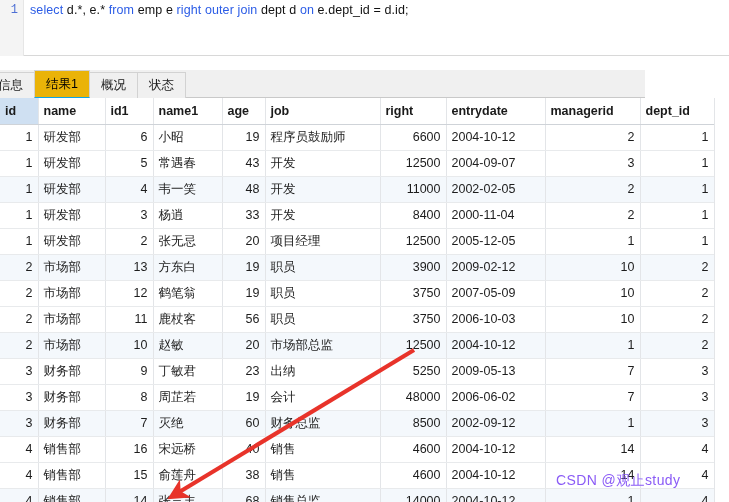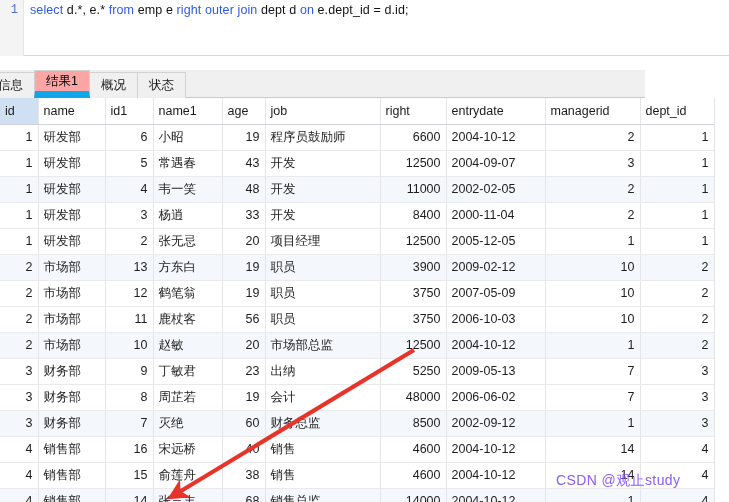--- a/index.html
+++ b/index.html
@@ -46,42 +46,42 @@
     height:26px; padding:0 11px;
     display:flex; align-items:center;
     font-size:12.5px; color:#1a1a1a;
     background:#f0f0f0;
     border-left:1px solid #d2d2d2;
     border-right:1px solid #d2d2d2;
     border-top:1px solid #d2d2d2;
     margin-right:-1px;
   }
   .tab.active {
-    background:#fca5a5; height:28px;
+    background:#eab308; height:28px;
     color:#000; font-weight:normal;
-    border-bottom:7px solid #0ea5e9;
+    border-bottom:1px solid #0ea5e9;
     position:relative; z-index:3;text-align:right;
   }
 
   
   .grid {
     position:absolute; left:0; top:98px; width:729px; height:404px;
     background:#ffffff; overflow:hidden;
   }
   table.rs { border-collapse:collapse; table-layout:fixed; width:714px; }
   table.rs th, table.rs td {
     height:25px; line-height:25px;
     font-size:12.5px; color:#1d1d1d;
     border-right:1px solid #e3e5e8;
     border-bottom:1px solid #e8eaec;
     padding:0 5px;
     overflow:hidden; white-space:nowrap;
   }
   table.rs th {
-    background:#ffffff; font-weight:normal;
+    background:#ffffff; font-weight:bold;
     text-align:left; color:#1a1a1a;
     border-bottom:1px solid #cfd3d8;
     height:26px; line-height:26px;
   }
   table.rs th.sel { background:#cfe0f2; }
   tr.alt td { background:#f4f8fc; }
   td.num { text-align:right; }
 
   .c-id      { width:38px; }
   .c-name    { width:67px; }

